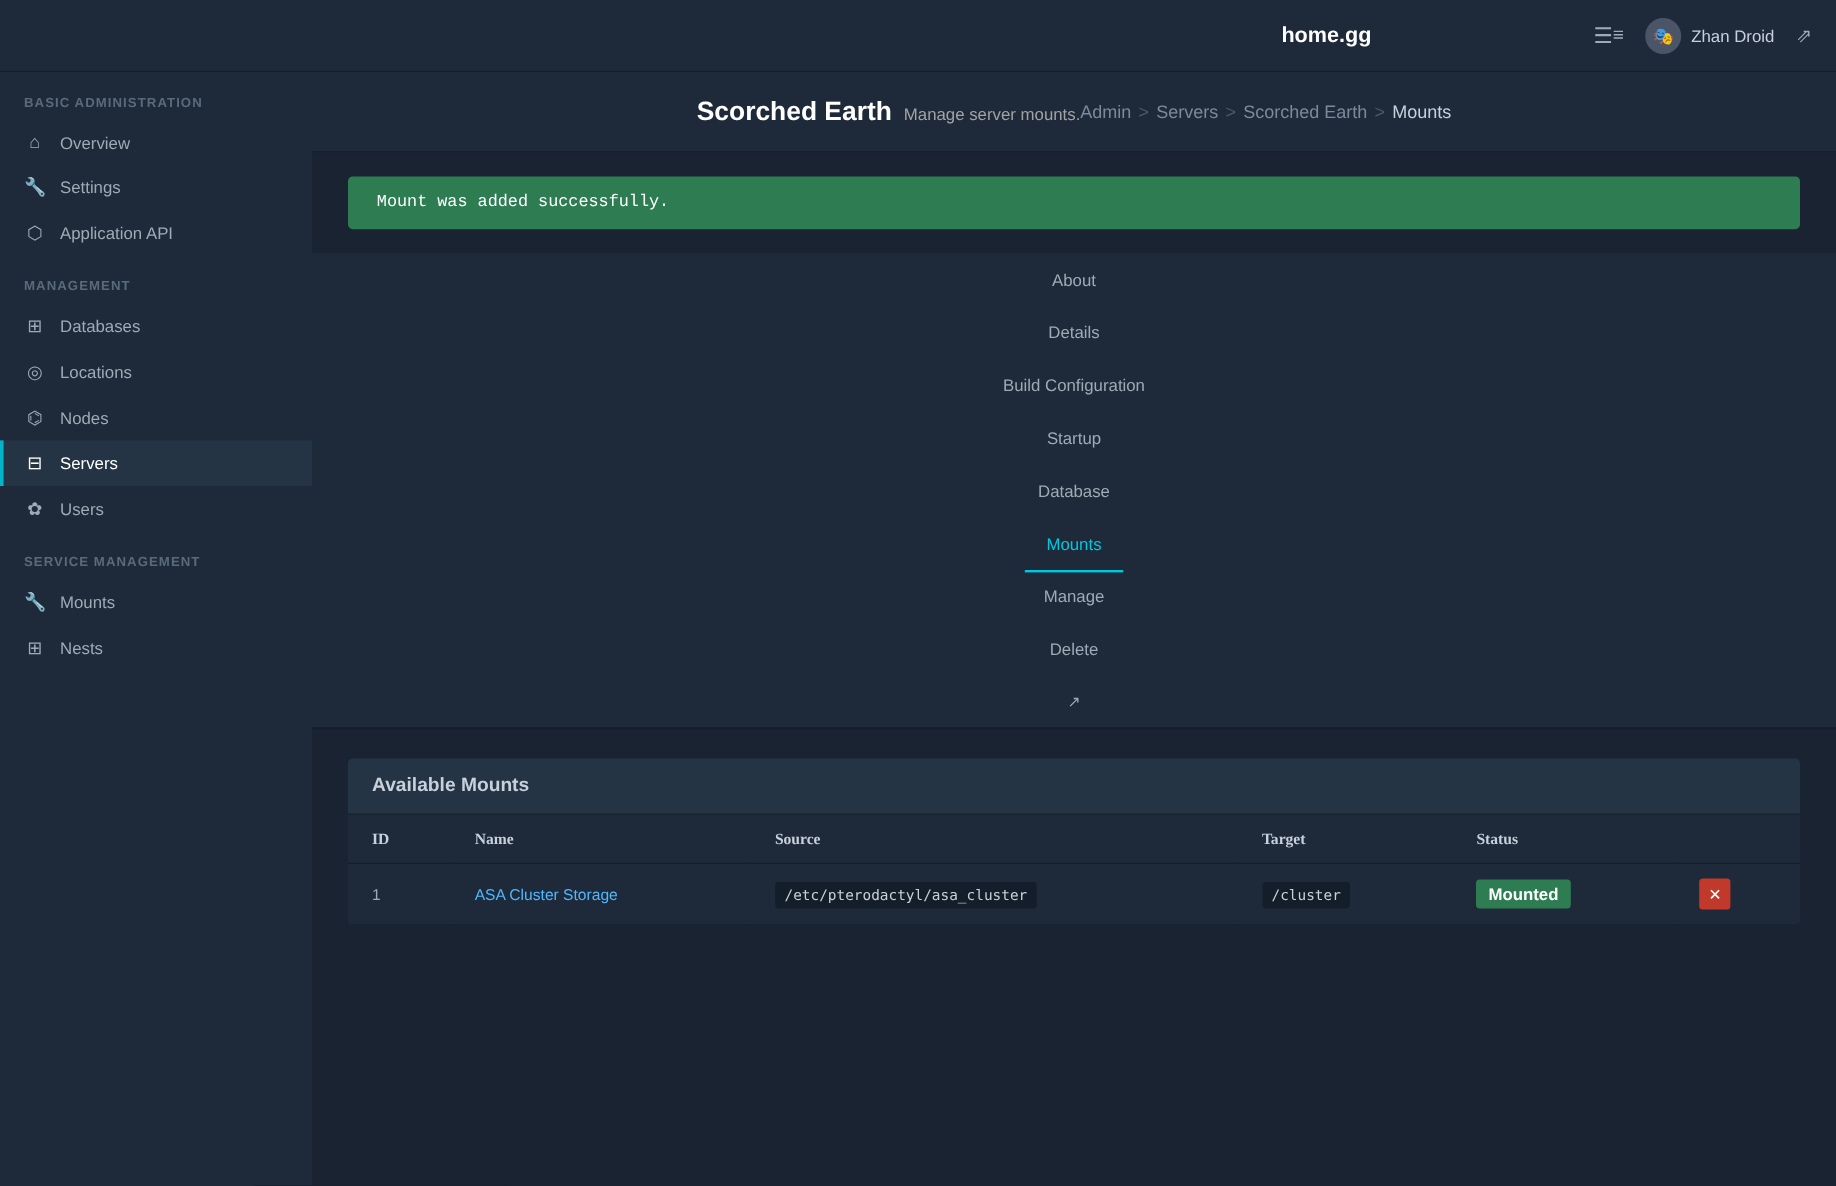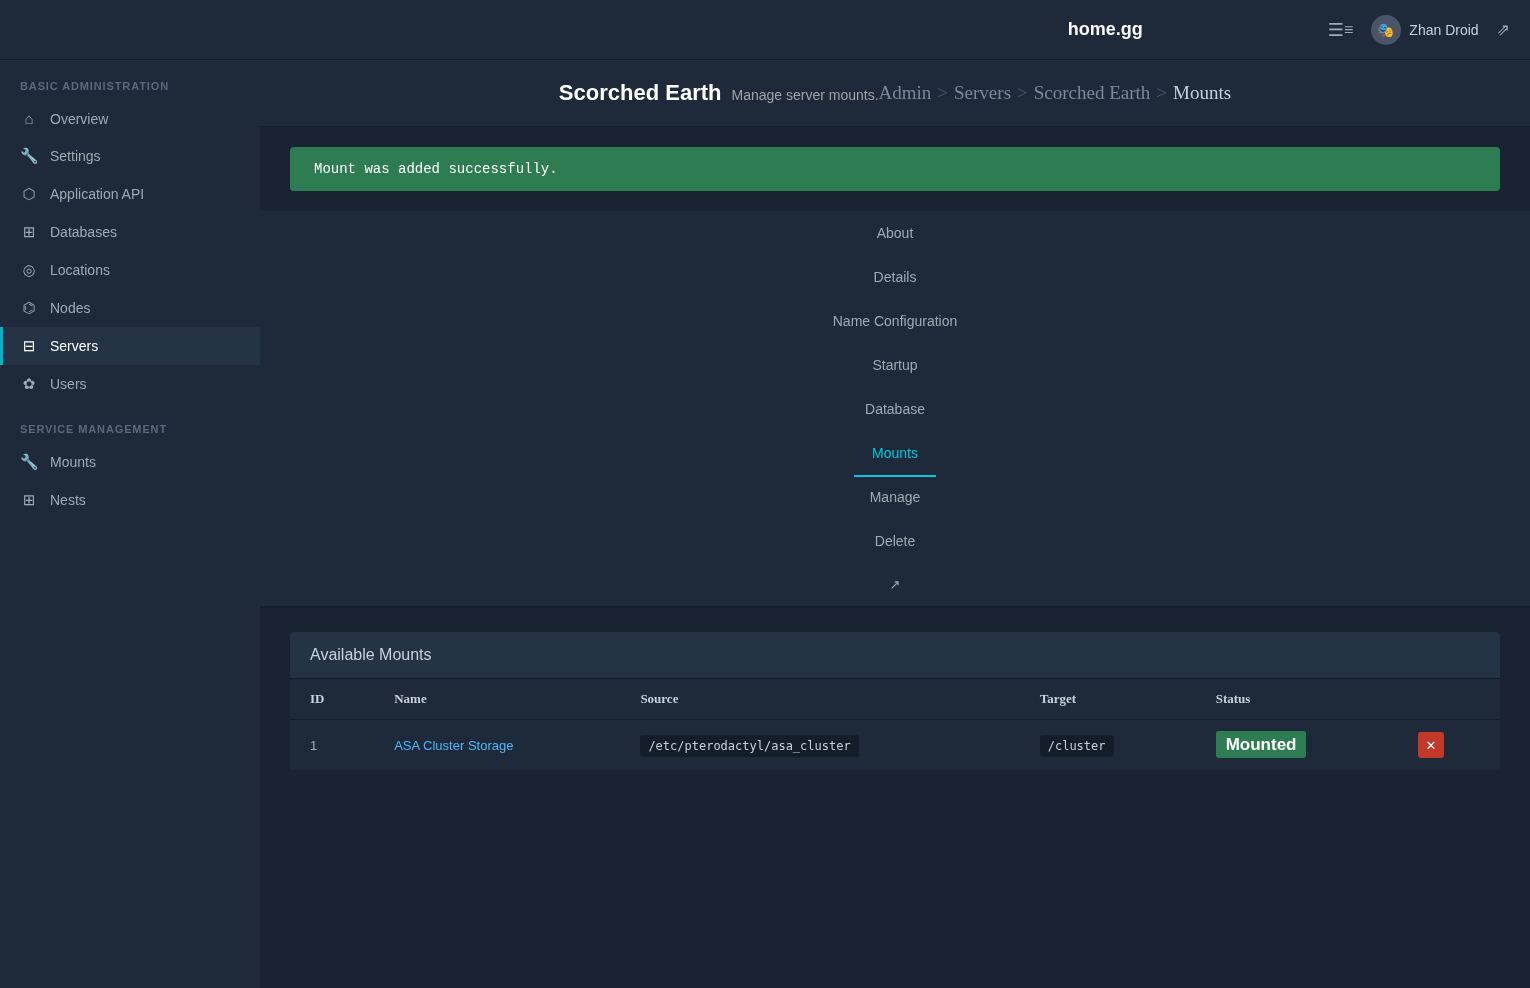--- a/index.html
+++ b/index.html
@@ -128,23 +128,22 @@
       color: #ffffff;
     }
     .page-subtitle {
       font-size: 14px;
       color: #a3a3a3;
     }
     .breadcrumb {
       display: flex;
       align-items: center;
       gap: 6px;
-      font-size: 19px;
+      font-size: 15px;
       color: #7a8a9a;
-      font-family: Liberation Serif, serif;
     }
     .breadcrumb-sep {
       color: #4a5a6a;
     }
     .breadcrumb-link {
       color: #7a8a9a;
       cursor: pointer;
     }
     .breadcrumb-current {
       color: #c8d0db;
@@ -199,21 +198,21 @@
       border-radius: 4px;
       overflow: hidden;
     }
     .section-card-header {
       padding: 14px 20px;
       background: #253445;
       border-bottom: 1px solid #141e2a;
     }
     .section-card-title {
       font-size: 16px;
-      font-weight: 400;
+      font-weight: 700;
       color: #c8d0db;
     }
 
     
     .data-table {
       width: 100%;
       border-collapse: collapse;
     }
     .data-table thead tr {
       background: #1e2a3a;
@@ -255,21 +254,21 @@
       border-radius: 3px;
       font-family: monospace;
       font-size: 12px;
       color: #c8d0db;
     }
     .badge-mounted {
       background: #2e7d52;
       color: #fff;
       padding: 4px 10px;
       border-radius: 3px;
-      font-size: 17px;
+      font-size: 14px;
       font-weight: 600;
     }
     .btn-delete {
       background: #c0392b;
       color: #fff;
       border: none;
       border-radius: 3px;
       width: 26px;
       height: 26px;
       font-size: 13px;
@@ -308,20 +307,21 @@
     </div>
     <div class="sidebar-item">
       <span class="sidebar-item-icon">🔧</span>
       <span>Settings</span>
     </div>
     <div class="sidebar-item">
       <span class="sidebar-item-icon">⬡</span>
       <span>Application API</span>
     </div>
 
+    <div class="sidebar-section-label">MANAGEMENT</div>
 
     <div class="sidebar-item">
       <span class="sidebar-item-icon">⊞</span>
       <span>Databases</span>
     </div>
     <div class="sidebar-item">
       <span class="sidebar-item-icon">◎</span>
       <span>Locations</span>
     </div>
     <div class="sidebar-item">
@@ -372,21 +372,21 @@
     </div>
 
     <div class="tabs-bar">
       <div class="tab">
         <span>About</span>
       </div>
       <div class="tab">
         <span>Details</span>
       </div>
       <div class="tab">
-        <span>Name Configuration</span>
+        <span>Build Configuration</span>
       </div>
       <div class="tab">
         <span>Startup</span>
       </div>
       <div class="tab">
         <span>Database</span>
       </div>
       <div class="tab active">
         <span>Mounts</span>
       </div>

